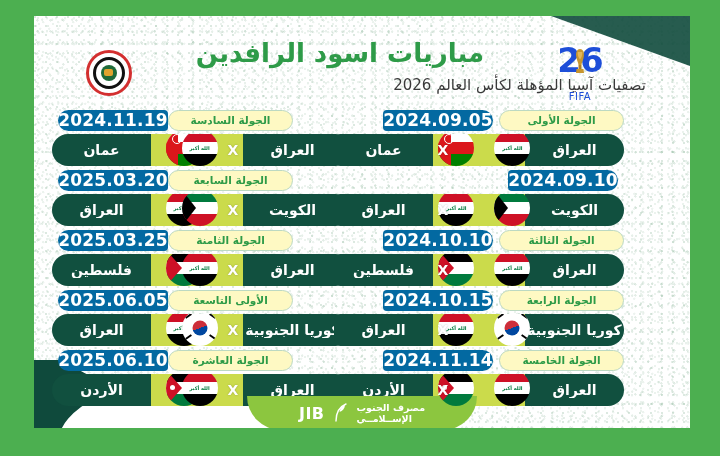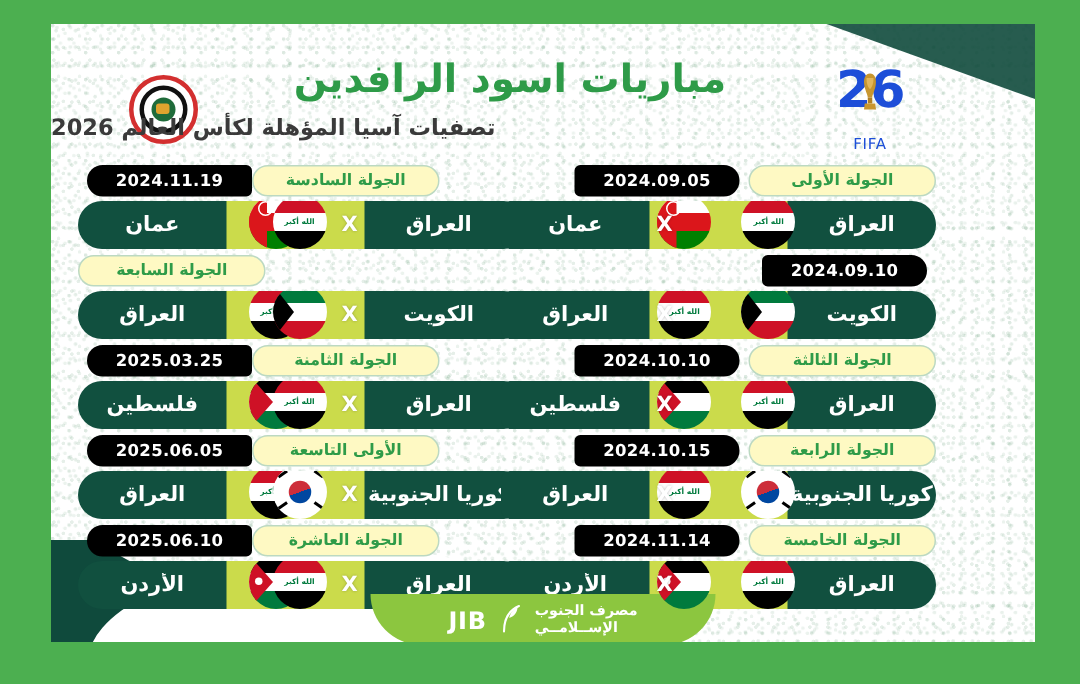--- a/index.html
+++ b/index.html
@@ -67,22 +67,22 @@
   
   .header { position:absolute; left:0; top:0; width:612px; height:94px; }
   .title {
     position:absolute; left:0; right:0; top:22px;
     text-align:center;
     font-size:26px; font-weight:bold; color:#2e9b48;
     direction:rtl; letter-spacing:0px;
   }
   .subtitle {
     position:absolute; left:0; right:0; top:60px;
-    text-align:left;
-    font-size:15px; font-weight:bold; color:#3a3a3a;
+    text-align:right;
+    font-size:15px; font-weight:normal; color:#3a3a3a;
     direction:rtl;
   }
   
   .ifa-badge{
     position:absolute; left:52px; top:34px; width:46px; height:46px;
     border-radius:50%;
     background:#ffffff;
     border:3px solid #d32f2f;
     box-sizing:border-box;
     display:flex; align-items:center; justify-content:center;
@@ -138,24 +138,24 @@
     height:21px; min-width:125px;
     border:1px solid #bcd9c2; background:#fef9c3;
     border-radius:11px 11px 11px 11px;
     display:flex; align-items:center; justify-content:center;
     font-size:10.5px; color:#2e9b48; font-weight:bold;
     direction:rtl;
     box-sizing:border-box;
   }
   .date-pill{
     height:21px; min-width:110px; margin-right:6px;
-    background:#000000;
+    background:#0369a1;
     border-radius:4px 11px 11px 4px;
     display:flex; align-items:center; justify-content:center;
-    font-size:11px; color:#ffffff; font-weight:bold;
+    font-size:17px; color:#ffffff; font-weight:bold;
     box-sizing:border-box;
     letter-spacing:.2px;
   }
   .col-left .label-row{ direction:ltr; }
   .col-left .date-pill{ margin-right:0; margin-left:6px; border-radius:11px 4px 4px 11px;}
   .col-left .round-pill{ order:2; }
   .col-left .date-pill{ order:1; }
 
   
   .match{
@@ -296,20 +296,21 @@
                 <div class="flag right f-oman"></div>
                 <div class="flag left f-iraq"></div>
                 <div class="vs-x">X</div>
               </div>
               <div class="team">العراق</div>
             </div>
           </div>
           <div class="round">
             <div class="label-row">
               <div class="round-pill">الجولة السابعة</div>
+              <div class="date-pill">2025.03.20</div>
             </div>
             <div class="match">
               <div class="team">العراق</div>
               <div class="vs-wrap">
                 <div class="vs-bg"></div>
                 <div class="flag right f-iraq"></div>
                 <div class="flag left f-kuwait"></div>
                 <div class="vs-x">X</div>
               </div>
               <div class="team">الكويت</div>

